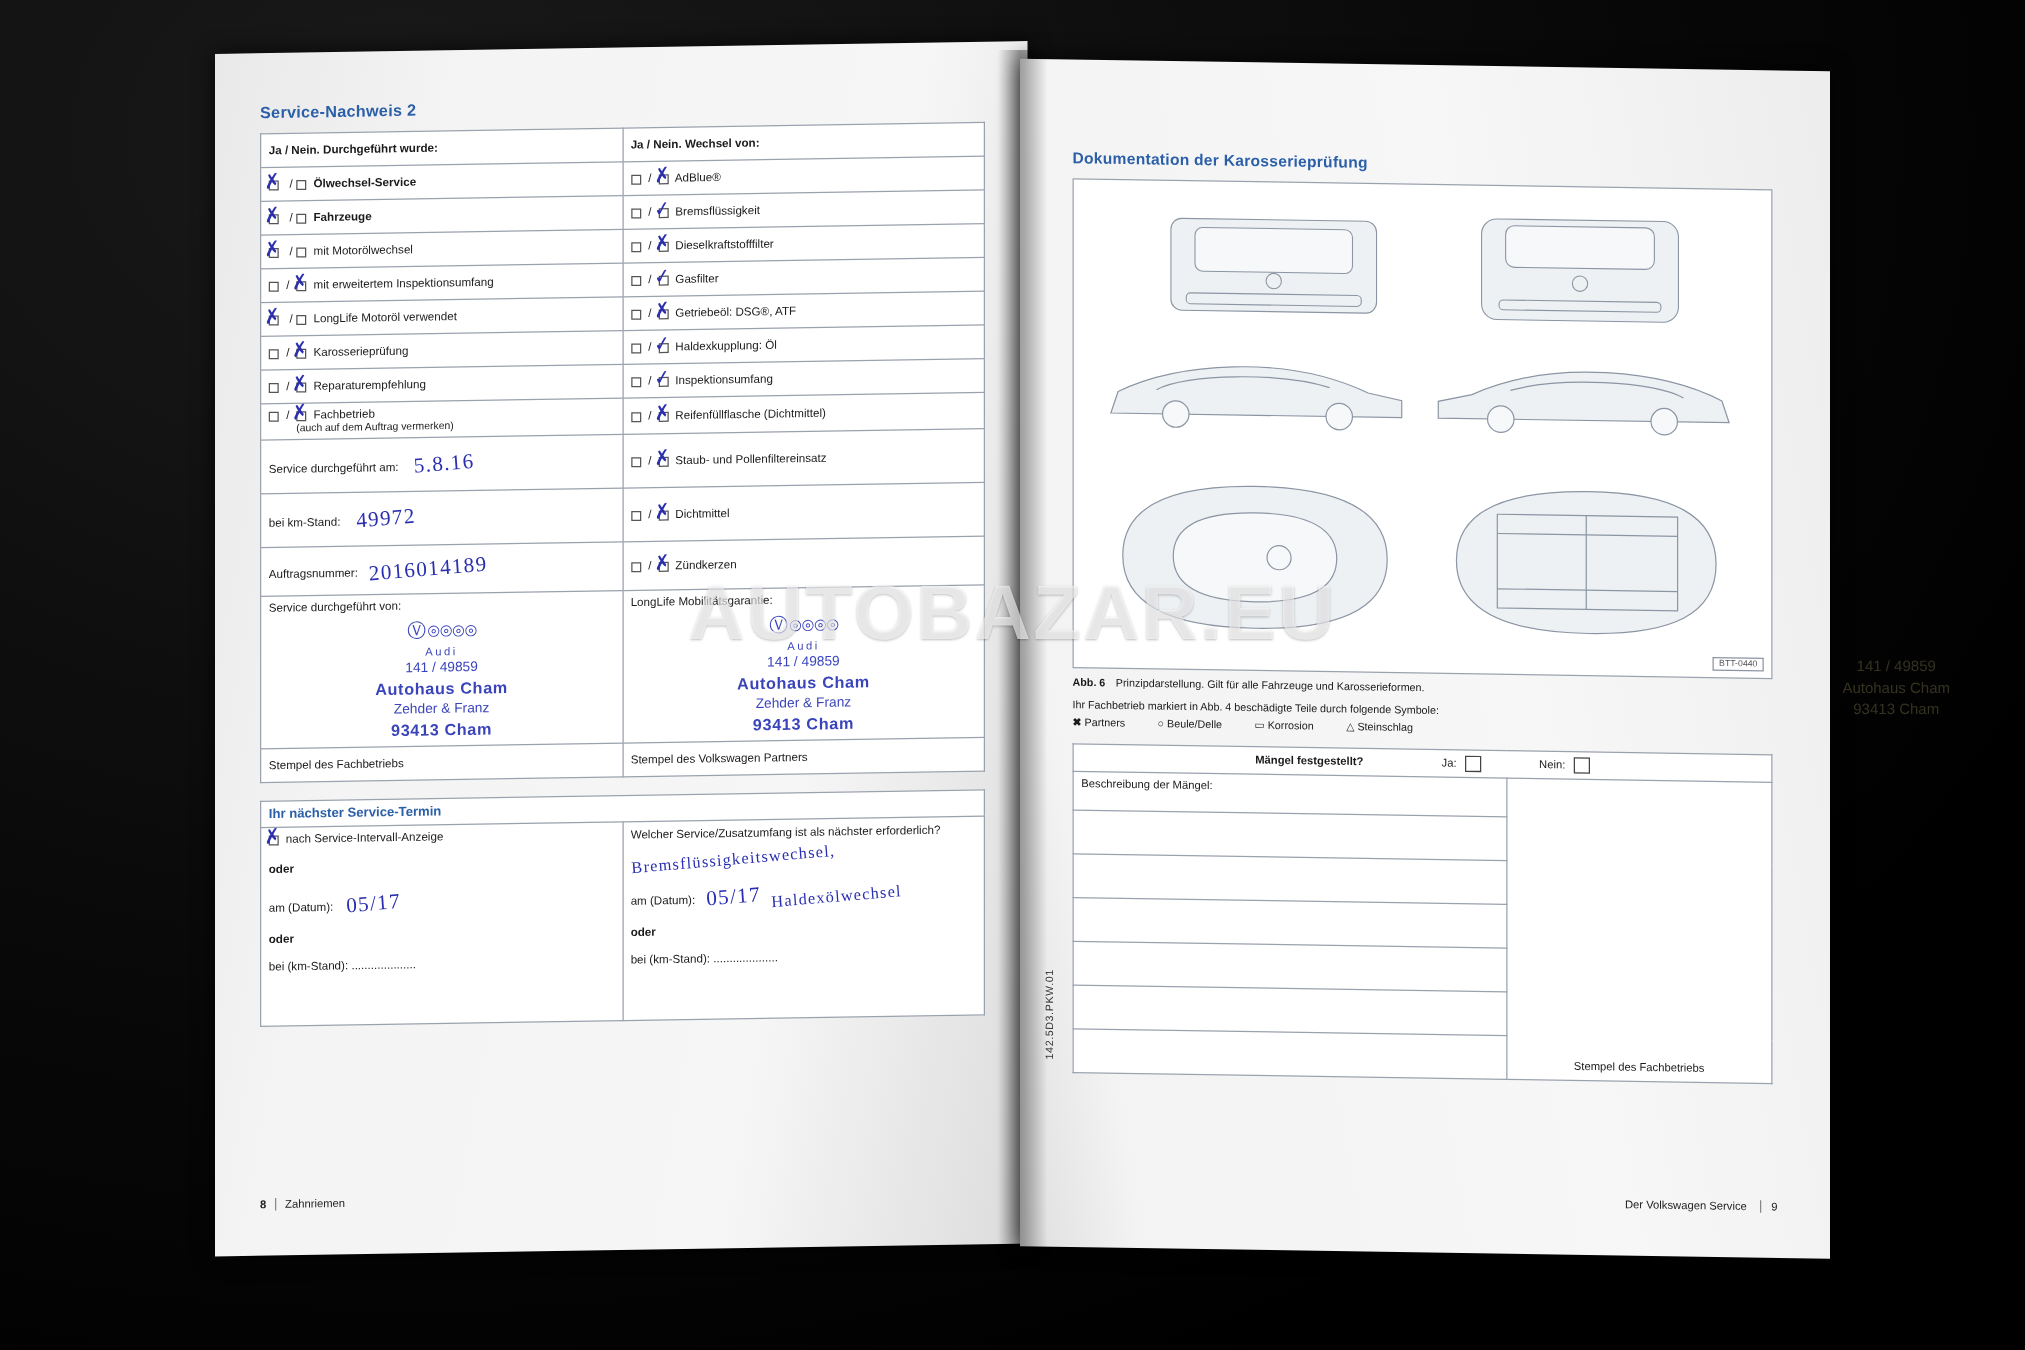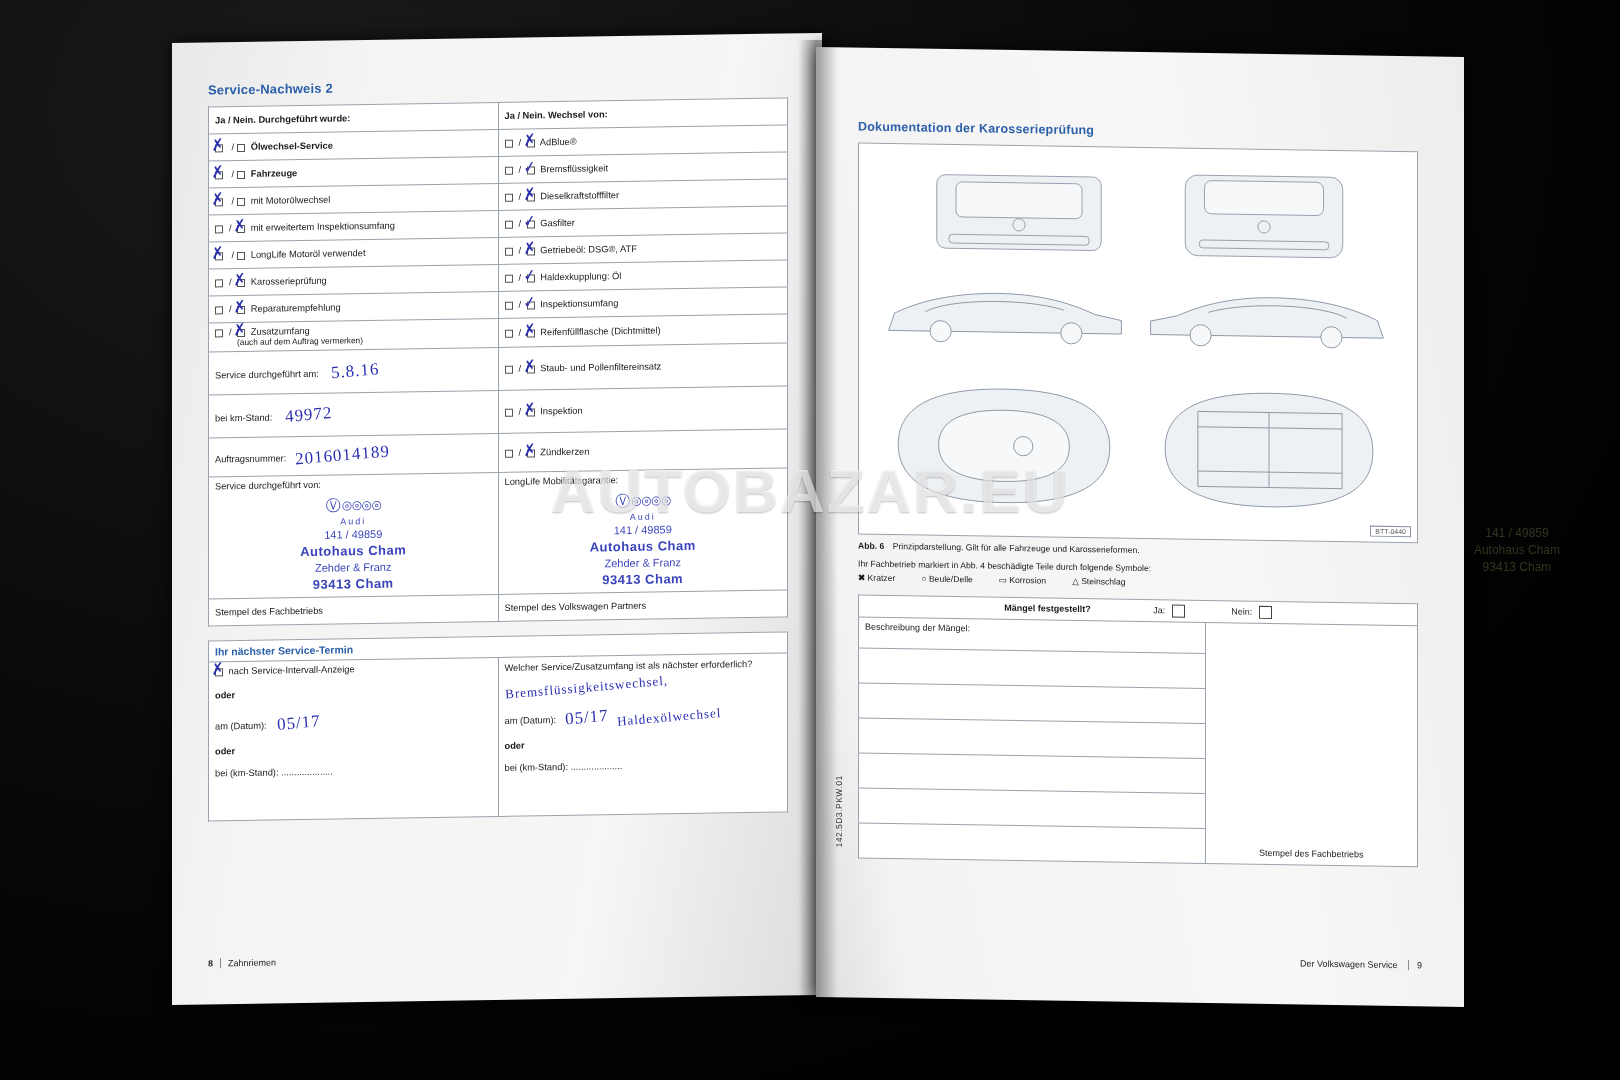--- a/index.html
+++ b/index.html
@@ -172,21 +172,21 @@
                 <span class="cb"></span><span style="margin:0 3px;">/</span>
                 <span class="chk"><span class="cb"></span><span class="mark">✓</span></span>
                 <span>Inspektionsumfang</span>
               </td>
             </tr>
 
             <tr>
               <td>
                 <span class="cb"></span><span style="margin:0 3px;">/</span>
                 <span class="chk"><span class="cb"></span><span class="mark">✗</span></span>
-                <span>Zusatzumfang</span>
+                <span>Fachbetrieb</span>
                 <div style="font-size:8.3px;margin-left:22px;">(auch auf dem Auftrag vermerken)</div>
               </td>
               <td>
                 <span class="cb"></span><span style="margin:0 3px;">/</span>
                 <span class="chk"><span class="cb"></span><span class="mark">✗</span></span>
                 <span>Reifenfüllflasche (Dichtmittel)</span>
               </td>
             </tr>
 
             <tr>
@@ -202,21 +202,21 @@
             </tr>
 
             <tr>
               <td style="height:34px">
                 <span>bei km-Stand:</span>
                 <span class="hw" style="margin-left:10px;">49972</span>
               </td>
               <td>
                 <span class="cb"></span><span style="margin:0 3px;">/</span>
                 <span class="chk"><span class="cb"></span><span class="mark">✗</span></span>
-                <span>Inspektion</span>
+                <span>Dichtmittel</span>
               </td>
             </tr>
 
             <tr>
               <td style="height:30px">
                 <span>Auftragsnummer:</span>
                 <span class="hw" style="margin-left:6px;">2016014189</span>
               </td>
               <td>
                 <span class="cb"></span><span style="margin:0 3px;">/</span>
@@ -349,21 +349,21 @@
             </svg>
             <div style="position:absolute;right:6px;bottom:5px;border:1px solid #8b95a3;padding:1px 4px;font-size:7px;color:#555">BTT-0440</div>
           </div>
 
           <div class="abb">
             <b>Abb. 6</b>
             <span style="margin-left:6px">Prinzipdarstellung. Gilt für alle Fahrzeuge und Karosserieformen.</span>
           </div>
           <div style="font-size:8.6px">Ihr Fachbetrieb markiert in Abb. 4 beschädigte Teile durch folgende Symbole:</div>
           <div class="symrow">
-            <div><b>✖</b>&nbsp;<span>Kratzer</span></div>
+            <div><b>✖</b>&nbsp;<span>Partners</span></div>
             <div>○&nbsp;<span>Beule/Delle</span></div>
             <div>▭&nbsp;<span>Korrosion</span></div>
             <div>△&nbsp;<span>Steinschlag</span></div>
           </div>
 
           <table class="mng">
             <tbody>
                 <tr>
               <td colspan="2" style="text-align:center">
                 <b>Mängel festgestellt?</b>

